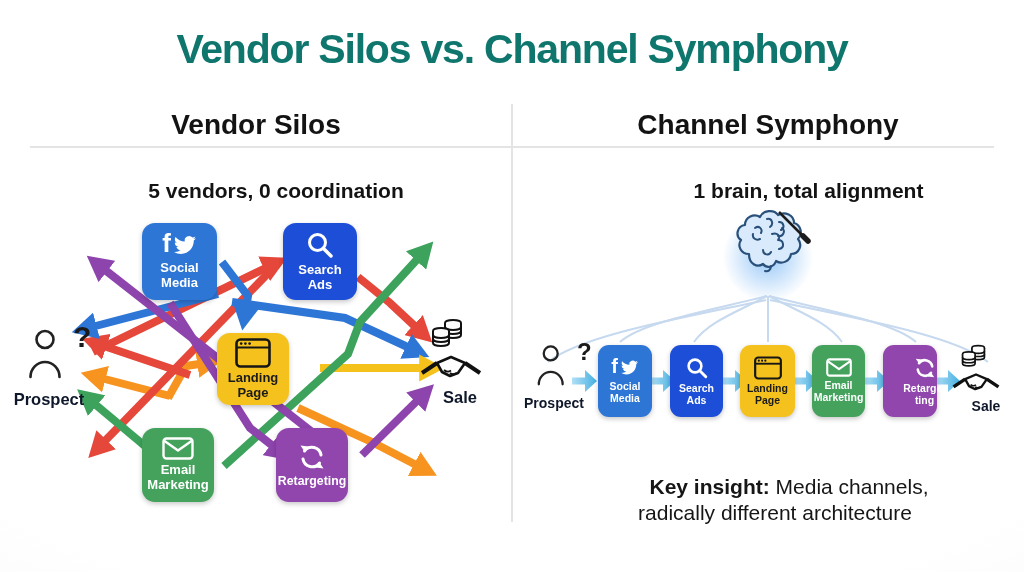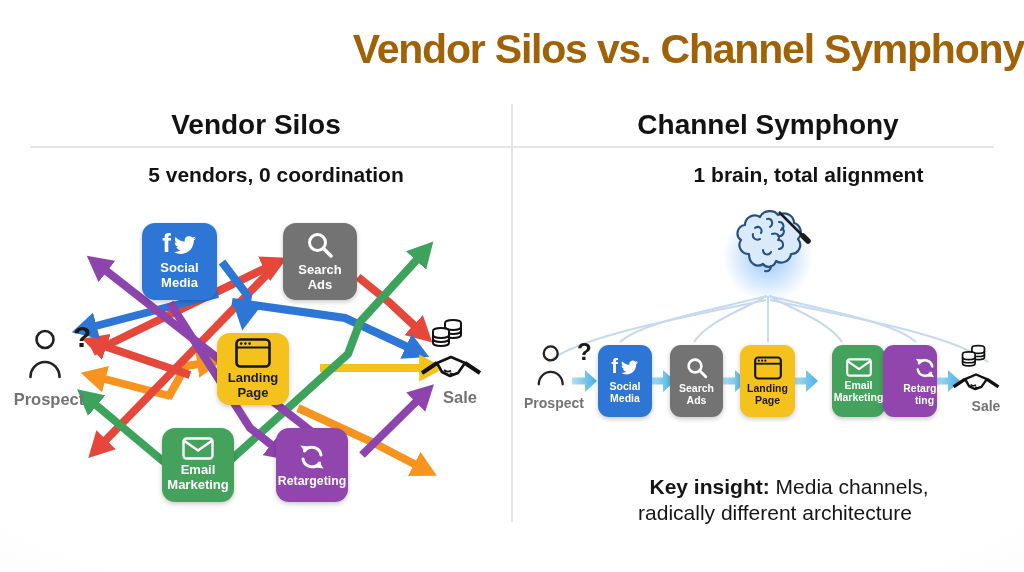--- a/index.html
+++ b/index.html
@@ -6,43 +6,43 @@
   html,body { width:1024px; height:572px; }
   body {
     position: relative;
     overflow: hidden;
     font-family: "Liberation Sans", sans-serif;
     background: radial-gradient(130% 130% at 50% 38%, #ffffff 55%, #eeeeee 100%);
     color:#131313;
   }
   .title {
     position:absolute; left:0; right:0; top:26px;
-    text-align:right; font-size:41px; font-weight:bold; letter-spacing:-1.2px; color:#a16207;
+    text-align:center; font-size:41px; font-weight:bold; letter-spacing:-1.2px; color:#0f766e;
   }
   .colhead { position:absolute; top:109px; width:512px; text-align:center; font-size:28px; font-weight:bold; }
   .colhead.l { left:0; } .colhead.r { left:512px; }
-  .subtitle { position:absolute; top:163px; width:552px; text-align:center; font-size:21px; font-weight:bold; }
+  .subtitle { position:absolute; top:179px; width:552px; text-align:center; font-size:21px; font-weight:bold; }
   .subtitle.l { left:0; } .subtitle.r { left:512px;padding-left:41px; }
   .hline { position:absolute; left:30px; top:146px; width:964px; height:2px; background:#e4e4e4; }
   .vline { position:absolute; left:511px; top:104px; width:2px; height:418px; background:#e4e4e4; }
 
   .lpanel { position:absolute; left:20px; top:200px; width:490px; height:345px; }
   .rpanel { position:absolute; left:512px; top:150px; width:512px; height:380px; }
   .abs { position:absolute; }
   svg { display:block; }
 
   
   .chan {
     position:absolute; border-radius:13px; color:#fff; font-weight:bold; text-align:center;
     display:flex; flex-direction:column; align-items:center; justify-content:center; gap:3px;
     box-shadow:0 2px 5px rgba(0,0,0,.22); z-index:2; line-height:1.12; padding:0 2px;
   }
-  .bg-blue{background:#2e76d6;} .bg-red{background:#737373;}
+  .bg-blue{background:#2e76d6;} .bg-red{background:#1d4ed8;}
   .bg-yellow{background:#f5c21d; color:#1b1b1b;}
-  .bg-green{background:#44a25d;margin-left:20px;} .bg-purple{background:#9046ad;}
+  .bg-green{background:#44a25d;} .bg-purple{background:#9046ad;}
   .lpanel .chan { font-size:13px; }
   .box-sm{left:122px; top:23px; width:75px; height:77px;}
   .box-sa{left:263px; top:23px; width:74px; height:77px;}
   .box-lp{left:197px; top:133px; width:72px; height:72px;}
   .box-em{left:122px; top:228px; width:72px; height:74px;}
   .box-rt{left:256px; top:228px; width:72px; height:74px;}
   .box-rt .chan-label{font-size:12.3px;}
   .iconrow{ display:flex; align-items:center; gap:2px; }
   .fbf { font-weight:bold; color:#fff; font-size:26px; line-height:1; transform:translateY(-2px); }
   .rpanel .fbf { font-size:20px; }
@@ -51,21 +51,21 @@
   .rpanel .chan { font-size:10.5px; border-radius:11px; }
   .f-sm{left:86px;  top:195px; width:54px; height:72px;}
   .f-sa{left:158px; top:195px; width:53px; height:72px;}
   .f-lp{left:228px; top:195px; width:55px; height:72px;}
   .f-em{left:300px; top:195px; width:53px; height:72px;}
   .f-rt{left:371px; top:195px; width:54px; height:72px;padding-left:31px;}
   .chev { position:absolute; top:217px; width:26px; height:28px; z-index:1; }
 
   
   .figure { position:absolute; text-align:center; z-index:2; }
-  .fig-label { font-weight:bold; color:#737373; }
+  .fig-label { font-weight:bold; color:#0f172a; }
   .lpanel .fig-label { font-size:16.5px; margin-top:2px; }
   .rpanel .fig-label { font-size:14px; margin-top:1px; }
   .l-prospect { left:-8px; top:128px; width:74px; }
   .l-sale     { left:400px; top:118px; width:80px; }
   .r-prospect { left:6px;  top:194px; width:72px; }
   .r-sale     { left:440px; top:194px; width:68px; }
   .qmark { position:absolute; font-weight:bold; color:#1a1a1a; }
   .l-prospect .qmark { left:47px; top:-8px; font-size:30px; }
   .r-prospect .qmark { left:42px; top:-6px; font-size:24px; }
   .personwrap { position:relative; display:inline-block; }

